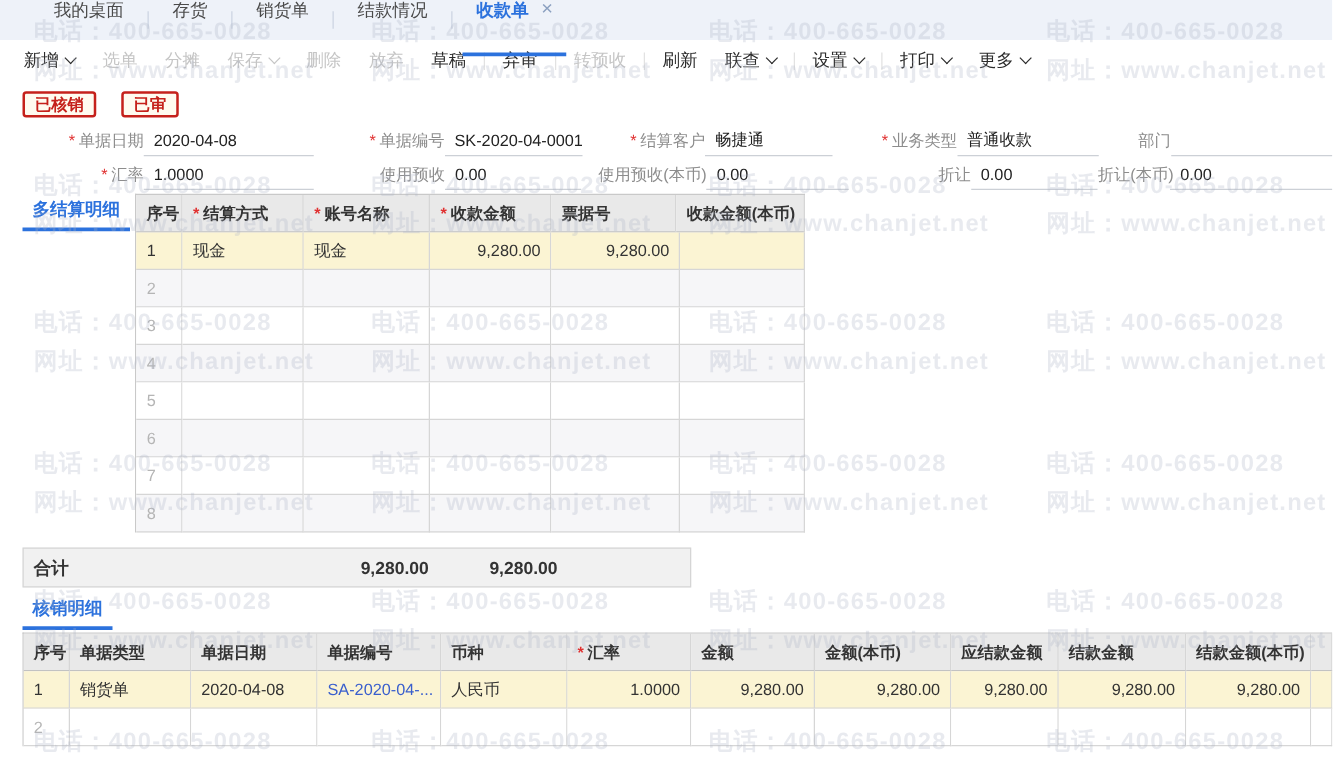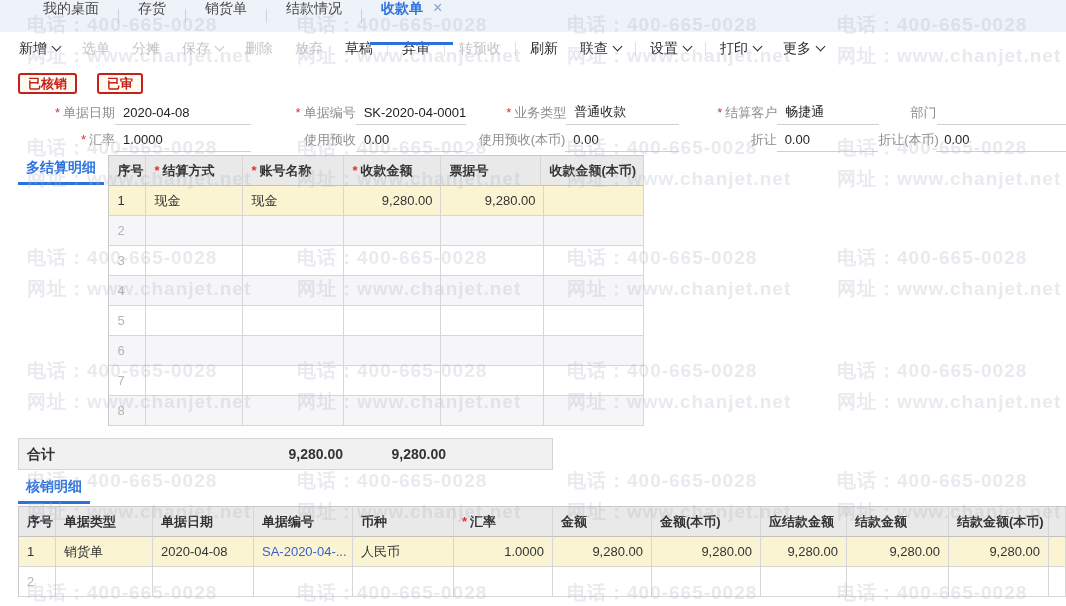--- a/index.html
+++ b/index.html
@@ -149,27 +149,27 @@
     <div class="hform">
         <div class="form-row">
           <div class="ffield" style="width: 237px;">
             <div class="flabel" style="width: 97px;"><span class="req">*</span>单据日期</div>
             <div class="fvalue">2020-04-08</div>
           </div>
           <div class="ffield" style="width: 218px;">
             <div class="flabel" style="width: 105px;"><span class="req">*</span>单据编号</div>
             <div class="fvalue">SK-2020-04-0001</div>
           </div>
+          <div class="ffield" style="width: 203px;">
+            <div class="flabel" style="width: 98px;"><span class="req">*</span>结算客户</div>
+            <div class="fvalue">畅捷通</div>
+          </div>
           <div class="ffield" style="width: 217px;">
             <div class="flabel" style="width: 100px;"><span class="req">*</span>业务类型</div>
             <div class="fvalue">普通收款</div>
-          </div>
-          <div class="ffield" style="width: 203px;">
-            <div class="flabel" style="width: 98px;"><span class="req">*</span>结算客户</div>
-            <div class="fvalue">畅捷通</div>
           </div>
           <div class="ffield" style="width: 191px;">
             <div class="flabel" style="width: 58px;">部门</div>
             <div class="fvalue"></div>
           </div>
         </div>
         <div class="form-row">
           <div class="ffield" style="width: 237px;">
             <div class="flabel" style="width: 97px;"><span class="req">*</span>汇率</div>
             <div class="fvalue">1.0000</div>

